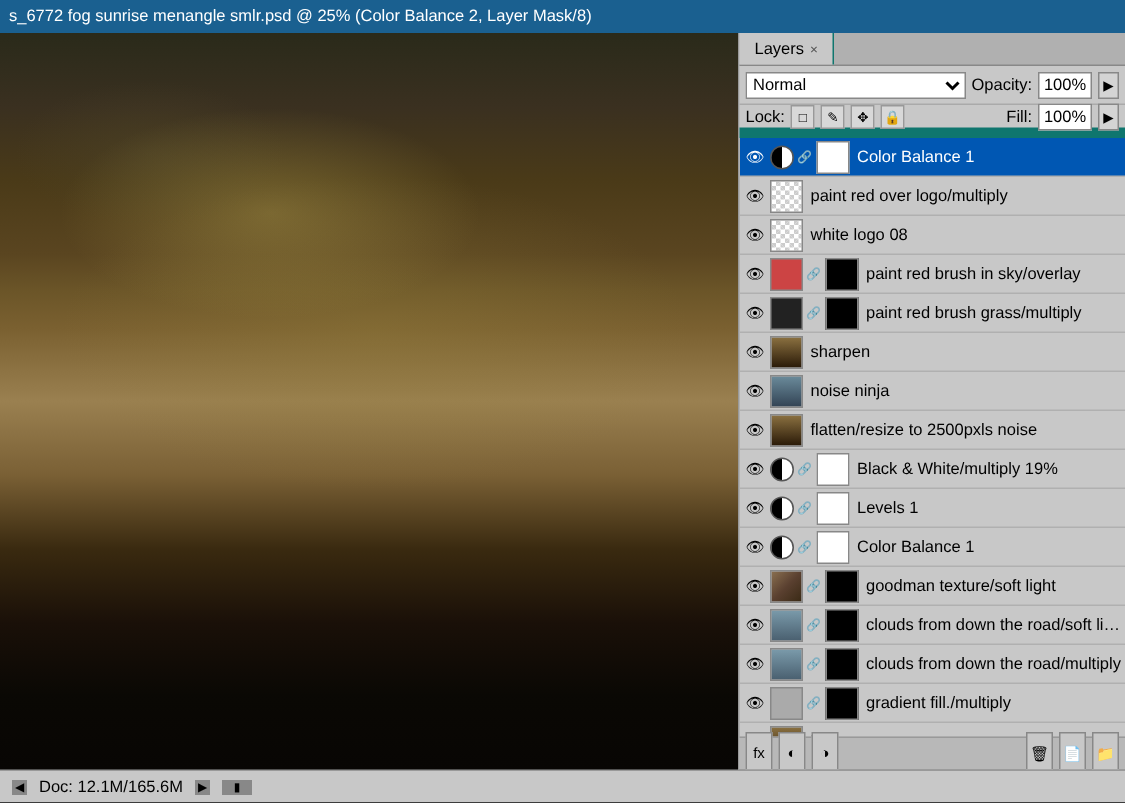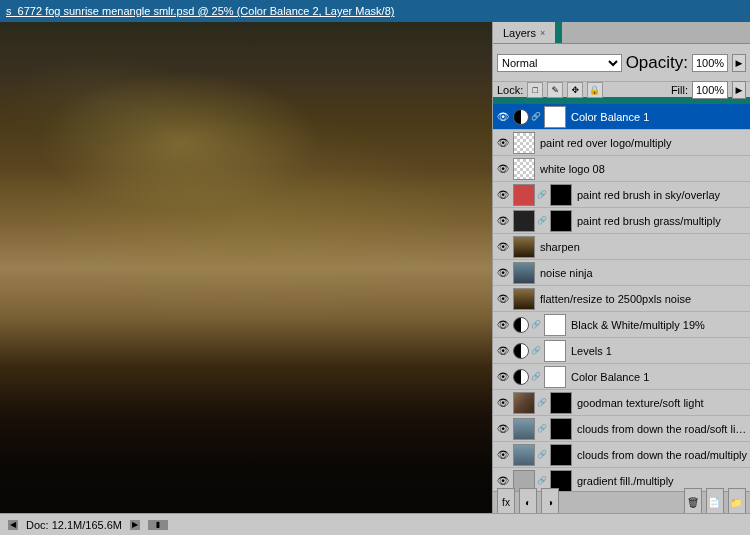--- a/index.html
+++ b/index.html
@@ -12,21 +12,20 @@
     .title-bar {
       background: #1a6090;
       color: #fff;
       padding: 3px 6px;
       font-size: 11px;
       white-space: nowrap;
       overflow: hidden;
       height: 22px;
       display: flex;
       align-items: center;
-      text-decoration: underline;
     }
 
     
     .main-area { display: flex; flex: 1; overflow: hidden; }
 
     
     .canvas-area {
       flex: 1;
       background: #6b6b6b;
       position: relative;
@@ -104,21 +103,21 @@
       display: flex;
       background: #b0b0b0;
       border-bottom: 1px solid #888;
       height: 22px;
       align-items: center;
     }
 
     .layers-tab {
       padding: 2px 10px;
       background: #c8c8c8;
-      border-right: 7px solid #0f766e;
+      border-right: 1px solid #0f766e;
       font-size: 11px;
       height: 100%;
       display: flex;
       align-items: center;
       cursor: pointer;
     }
 
     .layers-tab-close {
       margin-left: 4px;
       font-size: 9px;
@@ -127,32 +126,32 @@
     }
 
     
     .blend-row {
       display: flex;
       align-items: center;
       padding: 2px 4px;
       gap: 4px;
       background: #c8c8c8;
       border-bottom: 1px solid #aaa;
-      height: 38px;
+      height: 26px;
     }
 
     .blend-select {
       flex: 1;
       height: 18px;
       font-size: 11px;
       background: #fff;
       border: 1px solid #888;
     }
 
-    .opacity-label { font-size: 17px; }
+    .opacity-label { font-size: 11px; }
     .opacity-input {
       width: 36px;
       height: 18px;
       border: 1px solid #888;
       font-size: 11px;
       text-align: center;
       background: #fff;
     }
 
     .opacity-arrow {

